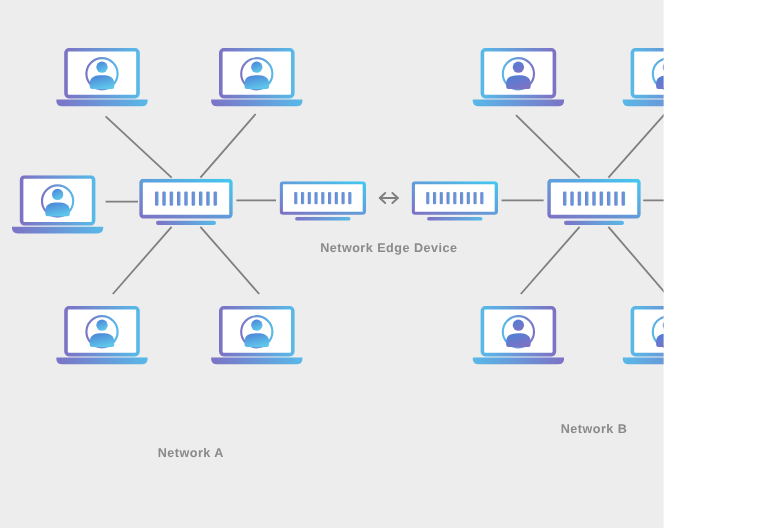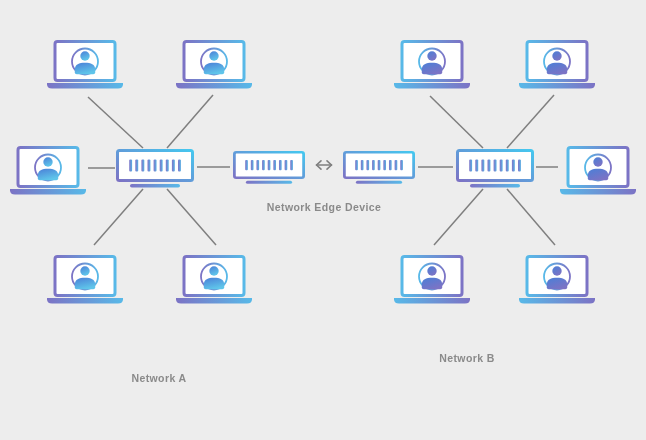--- a/index.html
+++ b/index.html
@@ -1,37 +1,37 @@
 <!DOCTYPE html>
 <html><head>
 <meta charset="utf-8">
 <style>
   html,body{margin:0;padding:0;}
   .canvas{
     position:relative;
-    width:646px;height:440px;
+    width:553px;height:440px;
     background:#ededed;
     overflow:hidden;
     font-family:"Liberation Sans","DejaVu Sans",sans-serif;
   }
   .links{position:absolute;left:0;top:0;}
   .dev{position:absolute;display:block;}
   .lbl{
     position:absolute;
     transform:translateX(-50%);
     font-size:10.5px;
     font-weight:bold;
     letter-spacing:.4px;
     color:#8a8a8a;
     white-space:nowrap;
     user-select:none;
   }
   #lbl-edge{left:324px;top:201px;}
   #lbl-a{left:159px;top:372px;}
-  #lbl-b{left:467px;top:352px;}
+  #lbl-b{left:495px;top:352px;}
 </style>
 </head>
 <body>
 
 <div class="canvas">
   <svg id="defs-svg" width="0" height="0" style="position:absolute" aria-hidden="true">
       <defs>
         <linearGradient id="lapa" x1="0" y1="0" x2="1" y2="0">
           <stop offset="0" stop-color="#7c73c5"></stop>
           <stop offset="1" stop-color="#58b9e8"></stop>

